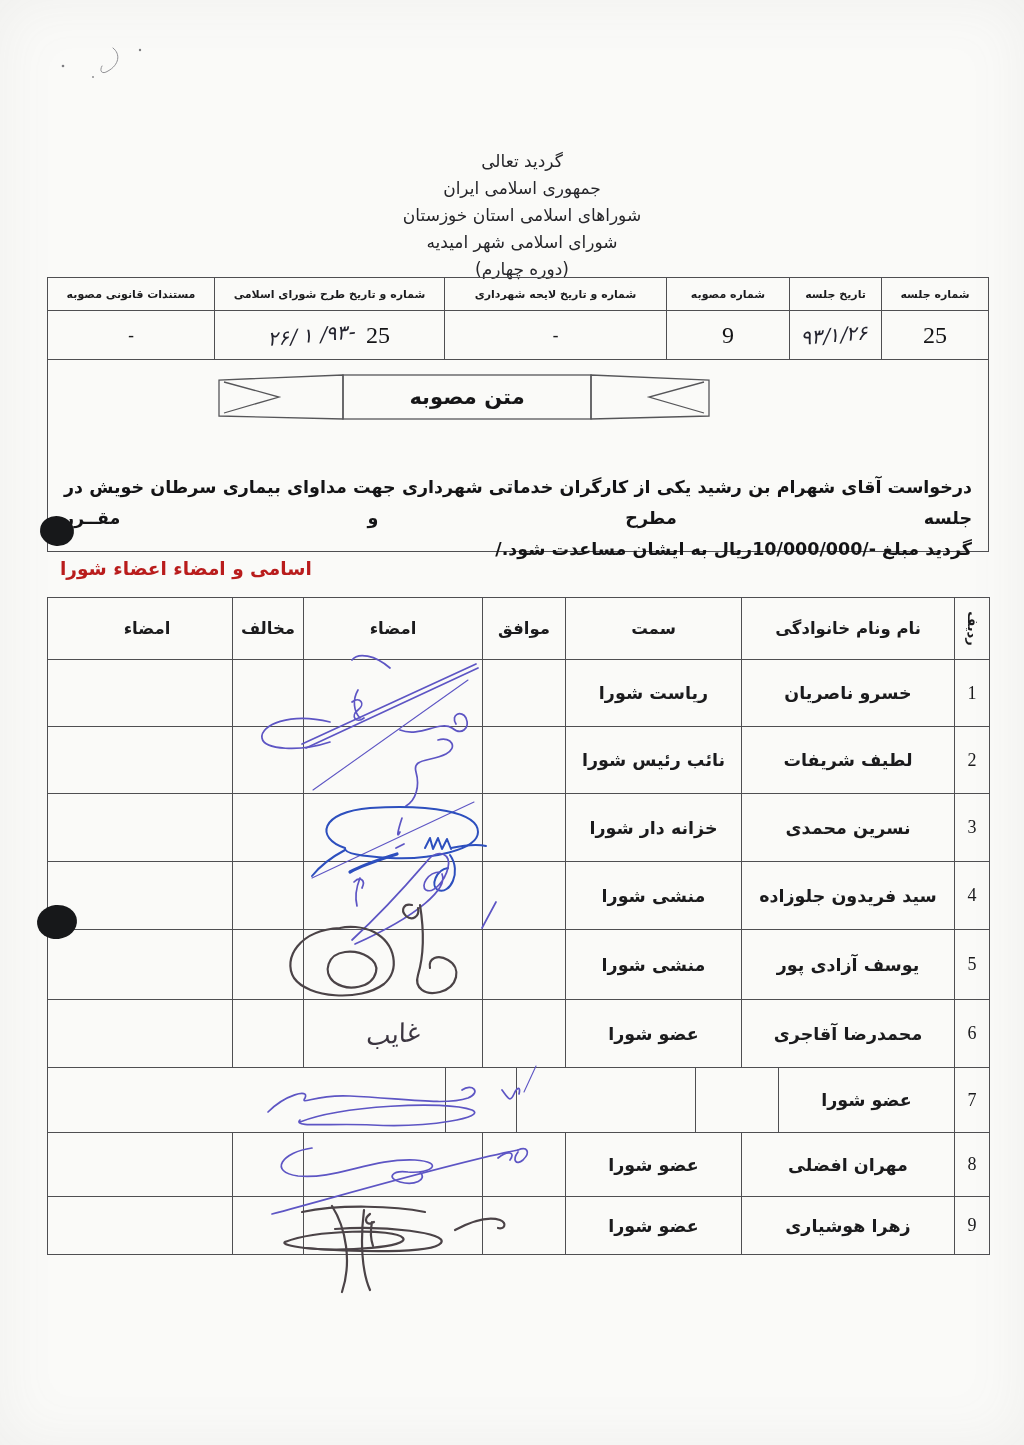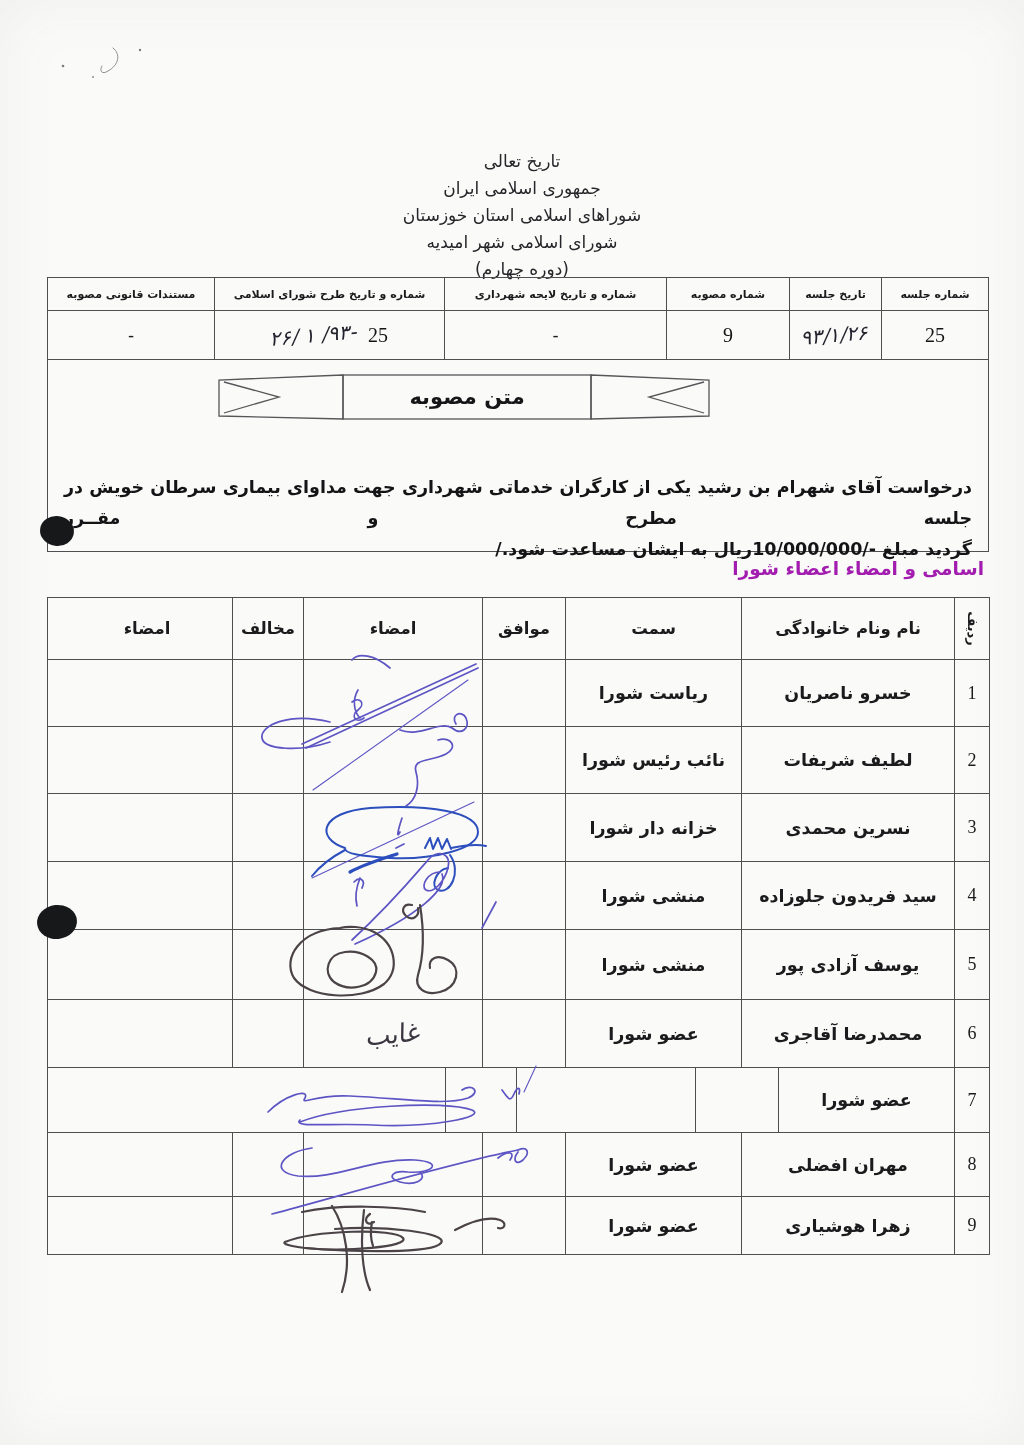--- a/index.html
+++ b/index.html
@@ -41,21 +41,21 @@
   .info-row{display:flex;direction:rtl;}
   .info-cell{
     border-left:1px solid var(--line);
     display:flex;align-items:center;justify-content:center;
     text-align:center;
   }
   .info-cell:last-child{border-left:none;}
   .info-head .info-cell{height:33px;font-weight:bold;font-size:11px;border-bottom:1px solid var(--line);}
   .info-vals .info-cell{height:48px;font-size:17px;}
   .w-c1{width:107px}.w-c2{width:92px}.w-c3{width:123px}.w-c4{width:222px}.w-c5{width:230px}.w-c6{width:166px}
-  .typed-num{font-family:"Liberation Serif",serif;font-size:20px;color:#141416;}
+  .typed-num{font-family:"Liberation Serif",serif;font-size:24px;color:#141416;}
   .hand{
     font-size:20px;color:var(--ink-pen);
     transform:rotate(-5deg) skewX(-14deg);
     letter-spacing:2px;white-space:nowrap;
   }
   .plan-val{display:flex;align-items:center;gap:10px;direction:rtl;}
   
   .res-box{
     position:absolute;top:360px;left:47px;width:942px;height:192px;
     border:1px solid var(--line);border-top:none;
@@ -69,22 +69,22 @@
   .res-text{
     position:absolute;top:112px;left:16px;right:16px;
     direction:rtl;font-size:17.5px;font-weight:bold;color:#141416;
     line-height:31px;
   }
   .res-line1{text-align:justify;text-align-last:justify;}
   .res-line2{text-align:right;}
   
   .members-title{
     position:absolute;top:558px;left:60px;right:40px;
-    text-align:right;direction:rtl;
-    font-weight:bold;font-size:18.5px;color:#a21caf;
+    text-align:left;direction:rtl;
+    font-weight:bold;font-size:18.5px;color:#b91c1c;
   }
   .members-table{
     position:absolute;top:597px;left:47px;width:943px;
     border:1px solid var(--line);direction:rtl;
   }
   .m-row{display:flex;direction:rtl;border-bottom:1px solid var(--line);}
   .m-row:last-child{border-bottom:none;}
   .m-cell{
     border-left:1px solid var(--line);
     display:flex;align-items:center;justify-content:center;
@@ -118,21 +118,21 @@
   .pen{stroke:#8f8f93;stroke-width:1;}
   .punch{fill:var(--punch);}
   .ribbon-line{fill:none;stroke:#565659;stroke-width:1.3;}
 </style>
 </head>
 <body>
 
 <div class="page">
 
   <div class="doc-header">
-    <div>تاریخ تعالی</div>
+    <div>گردید تعالی</div>
     <div>جمهوری اسلامی ایران</div>
     <div>شوراهای اسلامی استان خوزستان</div>
     <div>شورای اسلامی شهر امیدیه</div>
     <div>(دوره چهارم)</div>
   </div>
 
   <div class="info-table">
     <div class="info-row info-head">
       <div class="info-cell w-c1">شماره جلسه</div>
       <div class="info-cell w-c2">تاریخ جلسه</div>

